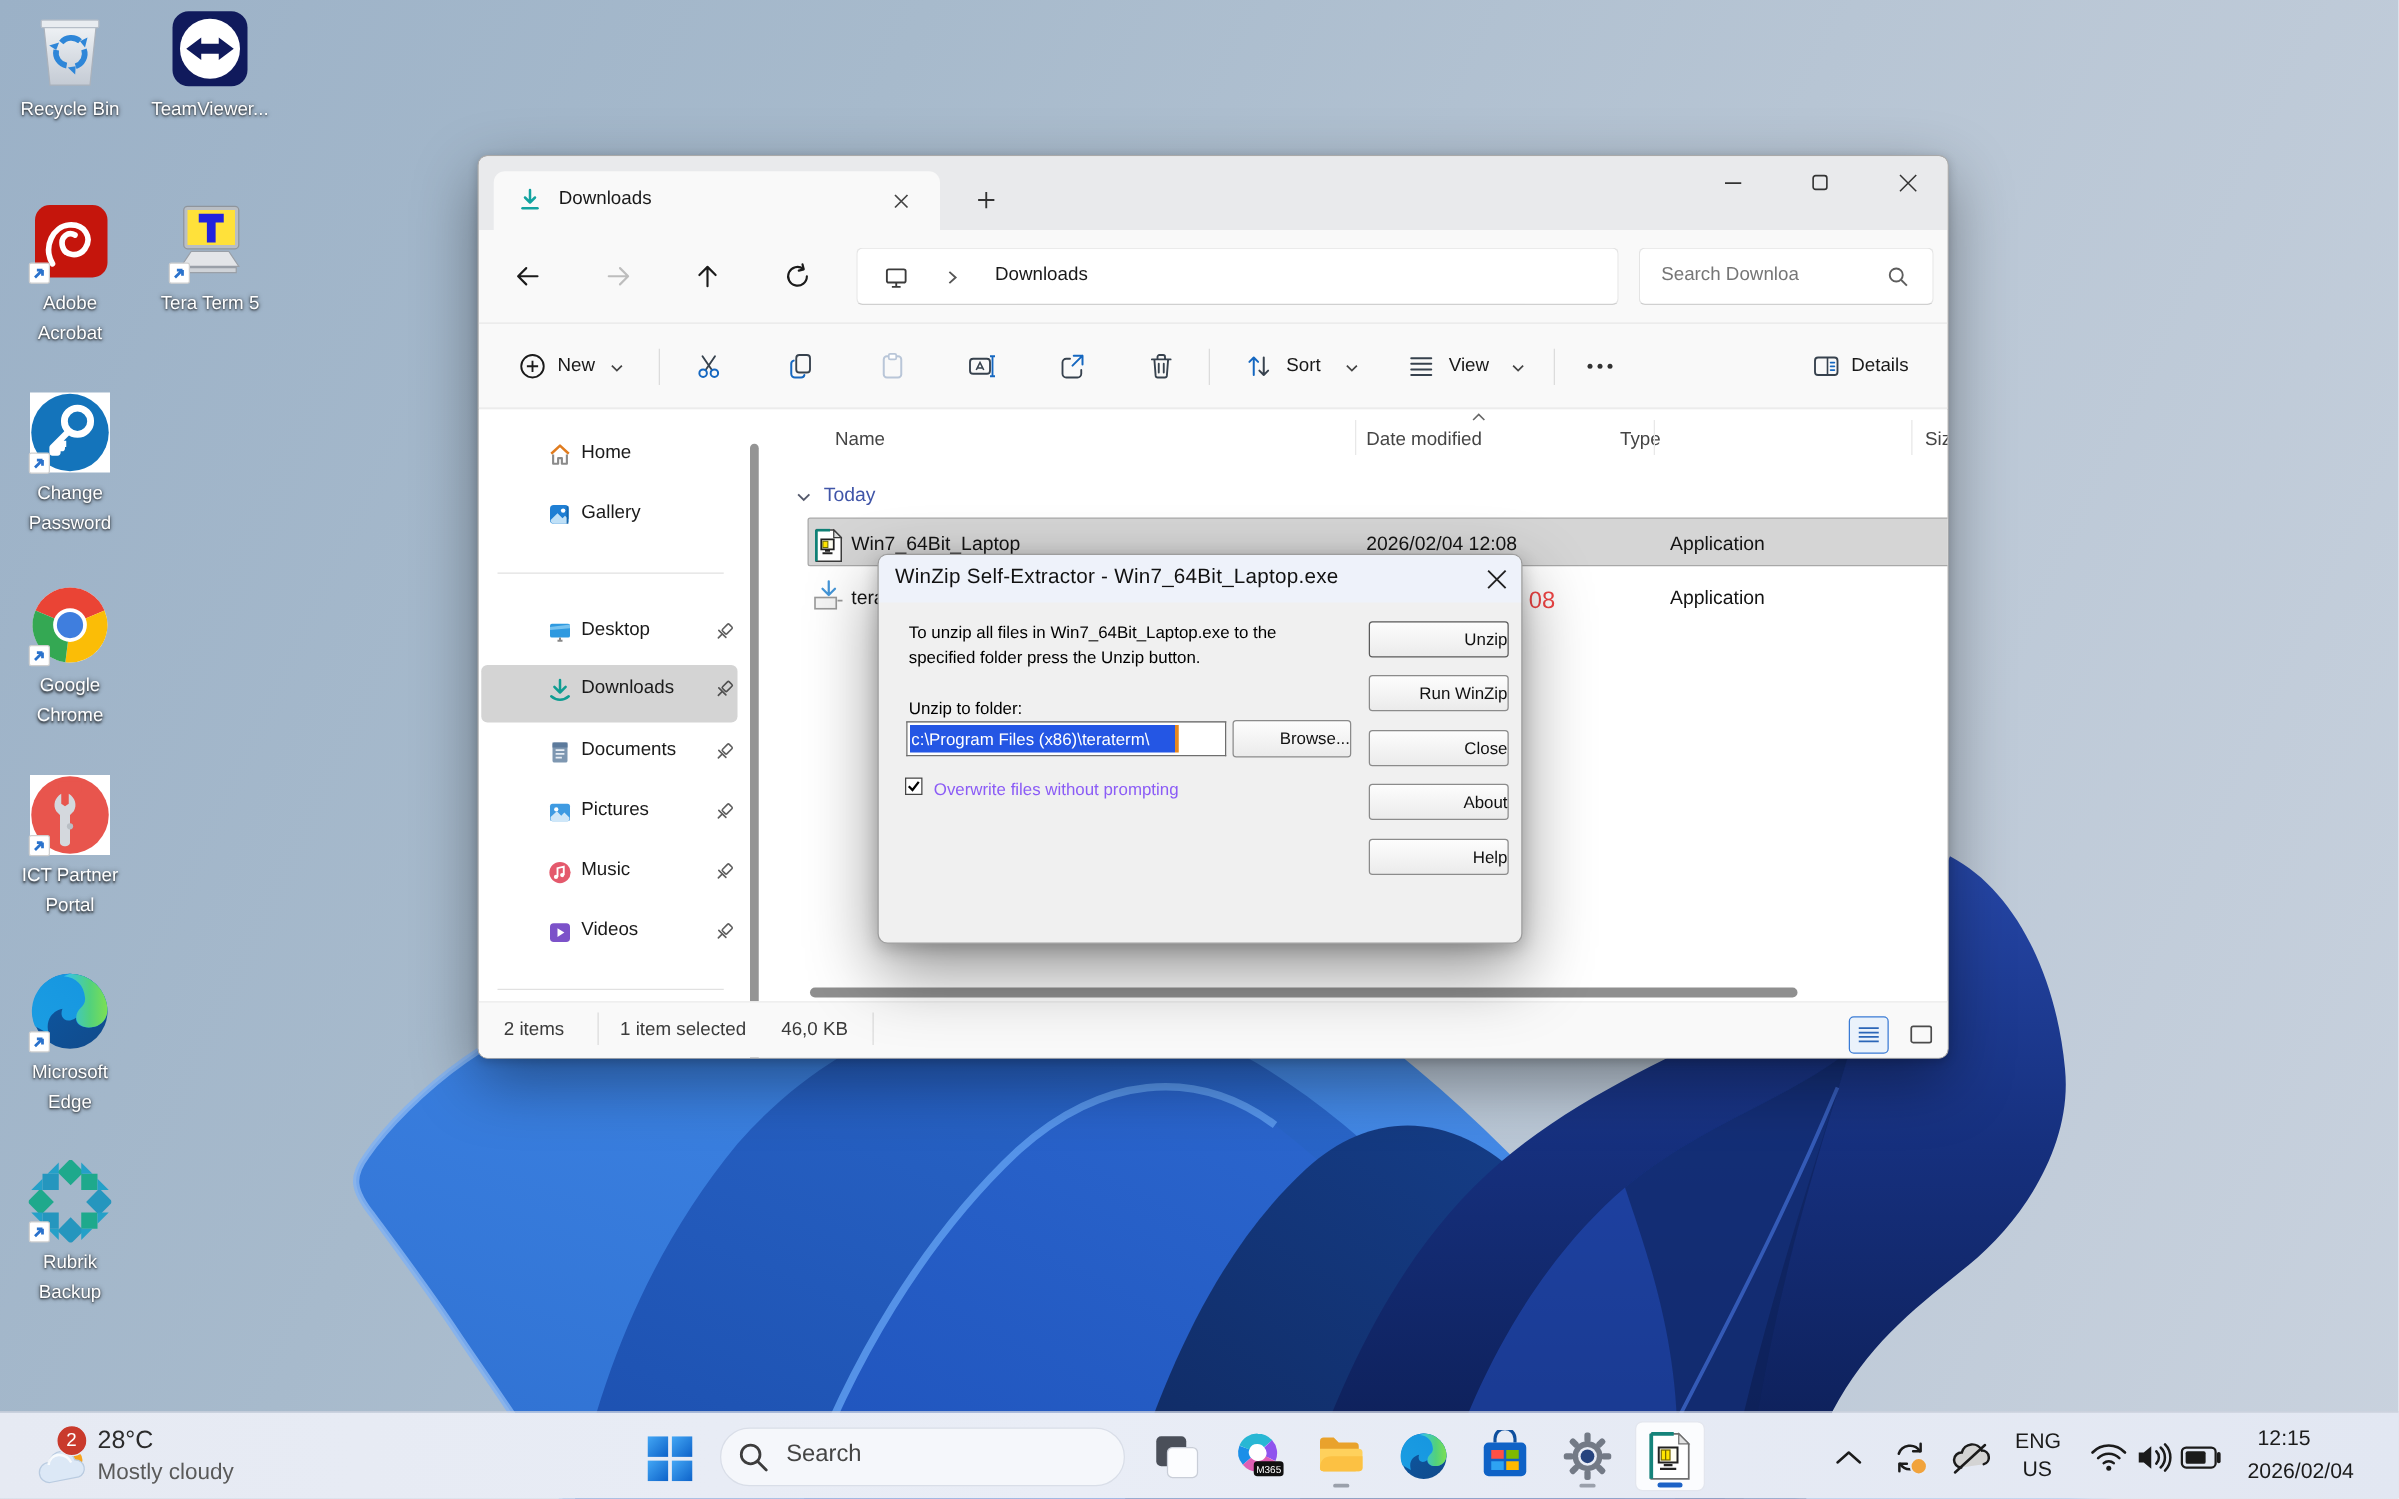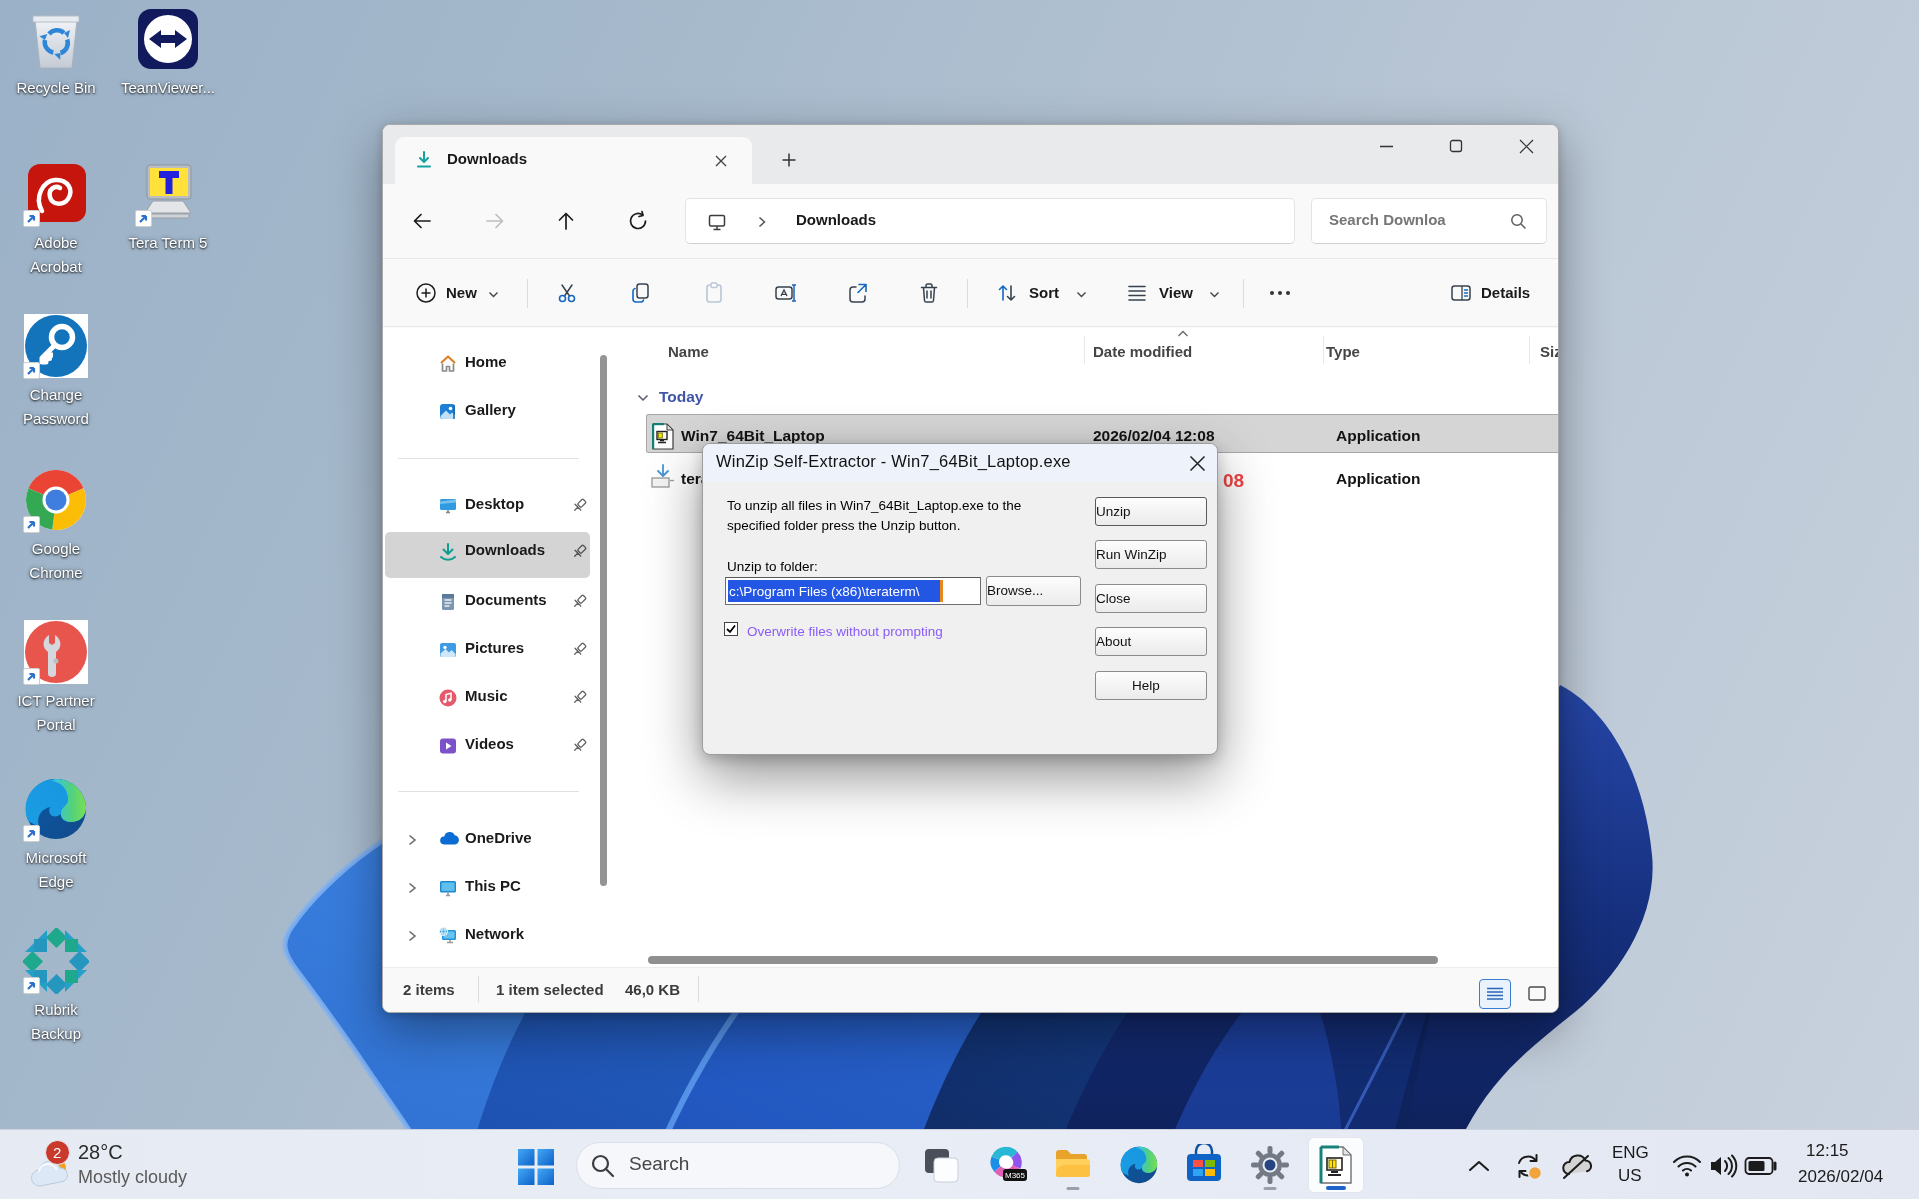--- a/index.html
+++ b/index.html
@@ -9,23 +9,23 @@
   }
   #bloom { position:absolute; left:0; top:0; width:1919px; height:1199px; }
   
   .dicon { position:absolute; width:112px; text-align:center; color:#fff; font-size:15px; line-height:24px;
     text-shadow: 0 1px 2px rgba(0,0,0,.85), 0 0 4px rgba(0,0,0,.45); }
   .dicon .ic { position:relative; width:66px; height:66px; margin:0 auto 4px auto; }
   .dicon .ic svg { position:absolute; left:0; top:0; }
   .sc { position:absolute; left:0px; bottom:0px; width:17px; height:17px; background:#fff; border:1px solid #cfcfcf; border-radius:2px; }
   .sc svg { position:absolute; left:1px; top:1px; }
   
-  #win { position:absolute; left:382px; top:124px; width:1177px; height:889px; border-radius:8px;
+  #win { position:absolute; left:382px; top:124px; width:1177px; height:723px; border-radius:8px;
     background:#f9f9f9; box-shadow: 0 18px 50px rgba(0,0,0,.38), 0 2px 8px rgba(0,0,0,.18);
-    border:1px solid #a9a9a9; overflow:hidden;font-weight:bold; }
+    border:1px solid #a9a9a9; overflow:hidden; }
   #tabbar { position:absolute; left:0; top:0; width:100%; height:59px; background:#e9eaec; }
   #tab { position:absolute; left:12px; top:12px; width:357px; height:47px; background:#f9f9f9; border-radius:9px 9px 0 0; }
   #tabbar .wctl { position:absolute; top:0; width:46px; height:40px; }
   #addr { position:absolute; left:0; top:59px; width:100%; height:74px; background:#f9f9f9; }
   .inputbox { position:absolute; background:#ffffff; border:1px solid #e4e4e4; border-bottom-color:#d0d0d0; border-radius:5px; height:46px; top:14px; }
   #toolbar { position:absolute; left:0; top:133px; width:100%; height:69px; background:#f9f9f9; border-top:1px solid #e8e8e8; border-bottom:1px solid #e8e8e8; }
   .tsep { position:absolute; top:20px; width:1px; height:29px; background:#dcdcdc; }
   #body { position:absolute; left:0; top:203px; width:100%; height:643px; background:#ffffff; }
   #sidebar { position:absolute; left:0; top:0; width:217px; height:100%; background:#ffffff; }
   .sitem { position:absolute; left:2px; width:205px; height:40px; border-radius:5px; }
@@ -37,21 +37,21 @@
   #filearea { position:absolute; left:238px; top:0px; width:939px; height:100%; }
   .colhdr { font-size:15px; color:#454545; position:absolute; top:15px; white-space:nowrap; }
   .colsep { position:absolute; top:8px; width:1px; height:28px; background:#e8e8e8; }
   #statusbar { position:absolute; left:0; bottom:0; width:100%; height:45px; background:#f9f9f9; border-top:1px solid #ececec; font-size:15px; color:#3b3b3b; }
   #hscroll { position:absolute; left:265px; bottom:48px; width:790px; height:8px; background:#8f8f8f; border-radius:4px; }
   
   #dlg { position:absolute; left:702px; top:443px; width:516px; height:312px; background:#f0f0f0;
     border:1px solid #9d9d9d; border-radius:8px; box-shadow: 0 22px 55px rgba(0,0,0,.42), 0 4px 14px rgba(0,0,0,.2); overflow:hidden; }
   #dlgtitle { position:absolute; left:0; top:0; width:100%; height:38px; background:#eef2fa; font-size:16.5px; color:#111; }
   .obtn { position:absolute; background:linear-gradient(#fdfdfd,#ebebeb); border:1px solid #8b8b8b; border-radius:3px;
-     font-size:13.5px; color:#111; text-align:left; font-family:"Liberation Sans", sans-serif; }
+     font-size:13.5px; color:#111; text-align:right; font-family:"Liberation Sans", sans-serif; }
   
   #taskbar { position:absolute; left:0; top:1129px; width:1919px; height:70px;
      background:linear-gradient(90deg,#e6eaf3 0%, #e9edf6 45%, #e2e7f2 100%); border-top:1px solid #cdd2de; }
   .tbicon { position:absolute; top:8px; width:54px; height:54px; border-radius:6px; }
   .tbicon svg { position:absolute; left:50%; top:50%; transform:translate(-50%,-50%); }
   .runpill { position:absolute; left:50%; transform:translateX(-50%); bottom:2px; width:13px; height:3px; border-radius:2px; background:#9aa0ab; }
 </style>
 </head>
 <body>
 <div id="desktop">
@@ -562,21 +562,21 @@
         <span class="lbl">Network</span>
       </div>
     </div>
     <div id="vscroll"></div>
     <div id="filearea">
       <span class="colhdr" style="left:47px;">Name</span>
       <span class="colhdr" style="left:472px;">Date modified</span>
       <svg width="12" height="8" viewBox="0 0 12 8" style="position:absolute;left:556px;top:2px;">
             <path d="M1.5,6 L6,1.5 L10.5,6" stroke="#666" stroke-width="1.3" fill="none"></path>
           </svg>
-      <span class="colhdr" style="left:705px;text-align:center;">Type</span>
+      <span class="colhdr" style="left:675px;text-align:center;">Type</span>
       <span class="colhdr" style="left:919px;">Siz</span>
       <div class="colsep" style="left:463px;"></div>
       <div class="colsep" style="left:702px;"></div>
       <div class="colsep" style="left:908px;"></div>
       <svg width="14" height="14" viewBox="0 0 14 14" style="position:absolute;left:15px;top:63px;">
             <path d="M2.5,4.5 L7,9 L11.5,4.5" stroke="#54596b" stroke-width="1.5" fill="none"></path>
           </svg>
       <span style="position:absolute;left:38px;top:60px;font-size:15.5px;color:#4055a8;">Today</span>
 
       <div style="position:absolute;left:25px;top:86px;width:914px;height:39px;background:#d5d5d5;border:1px solid #a8a8a8;border-radius:2px;"></div>

